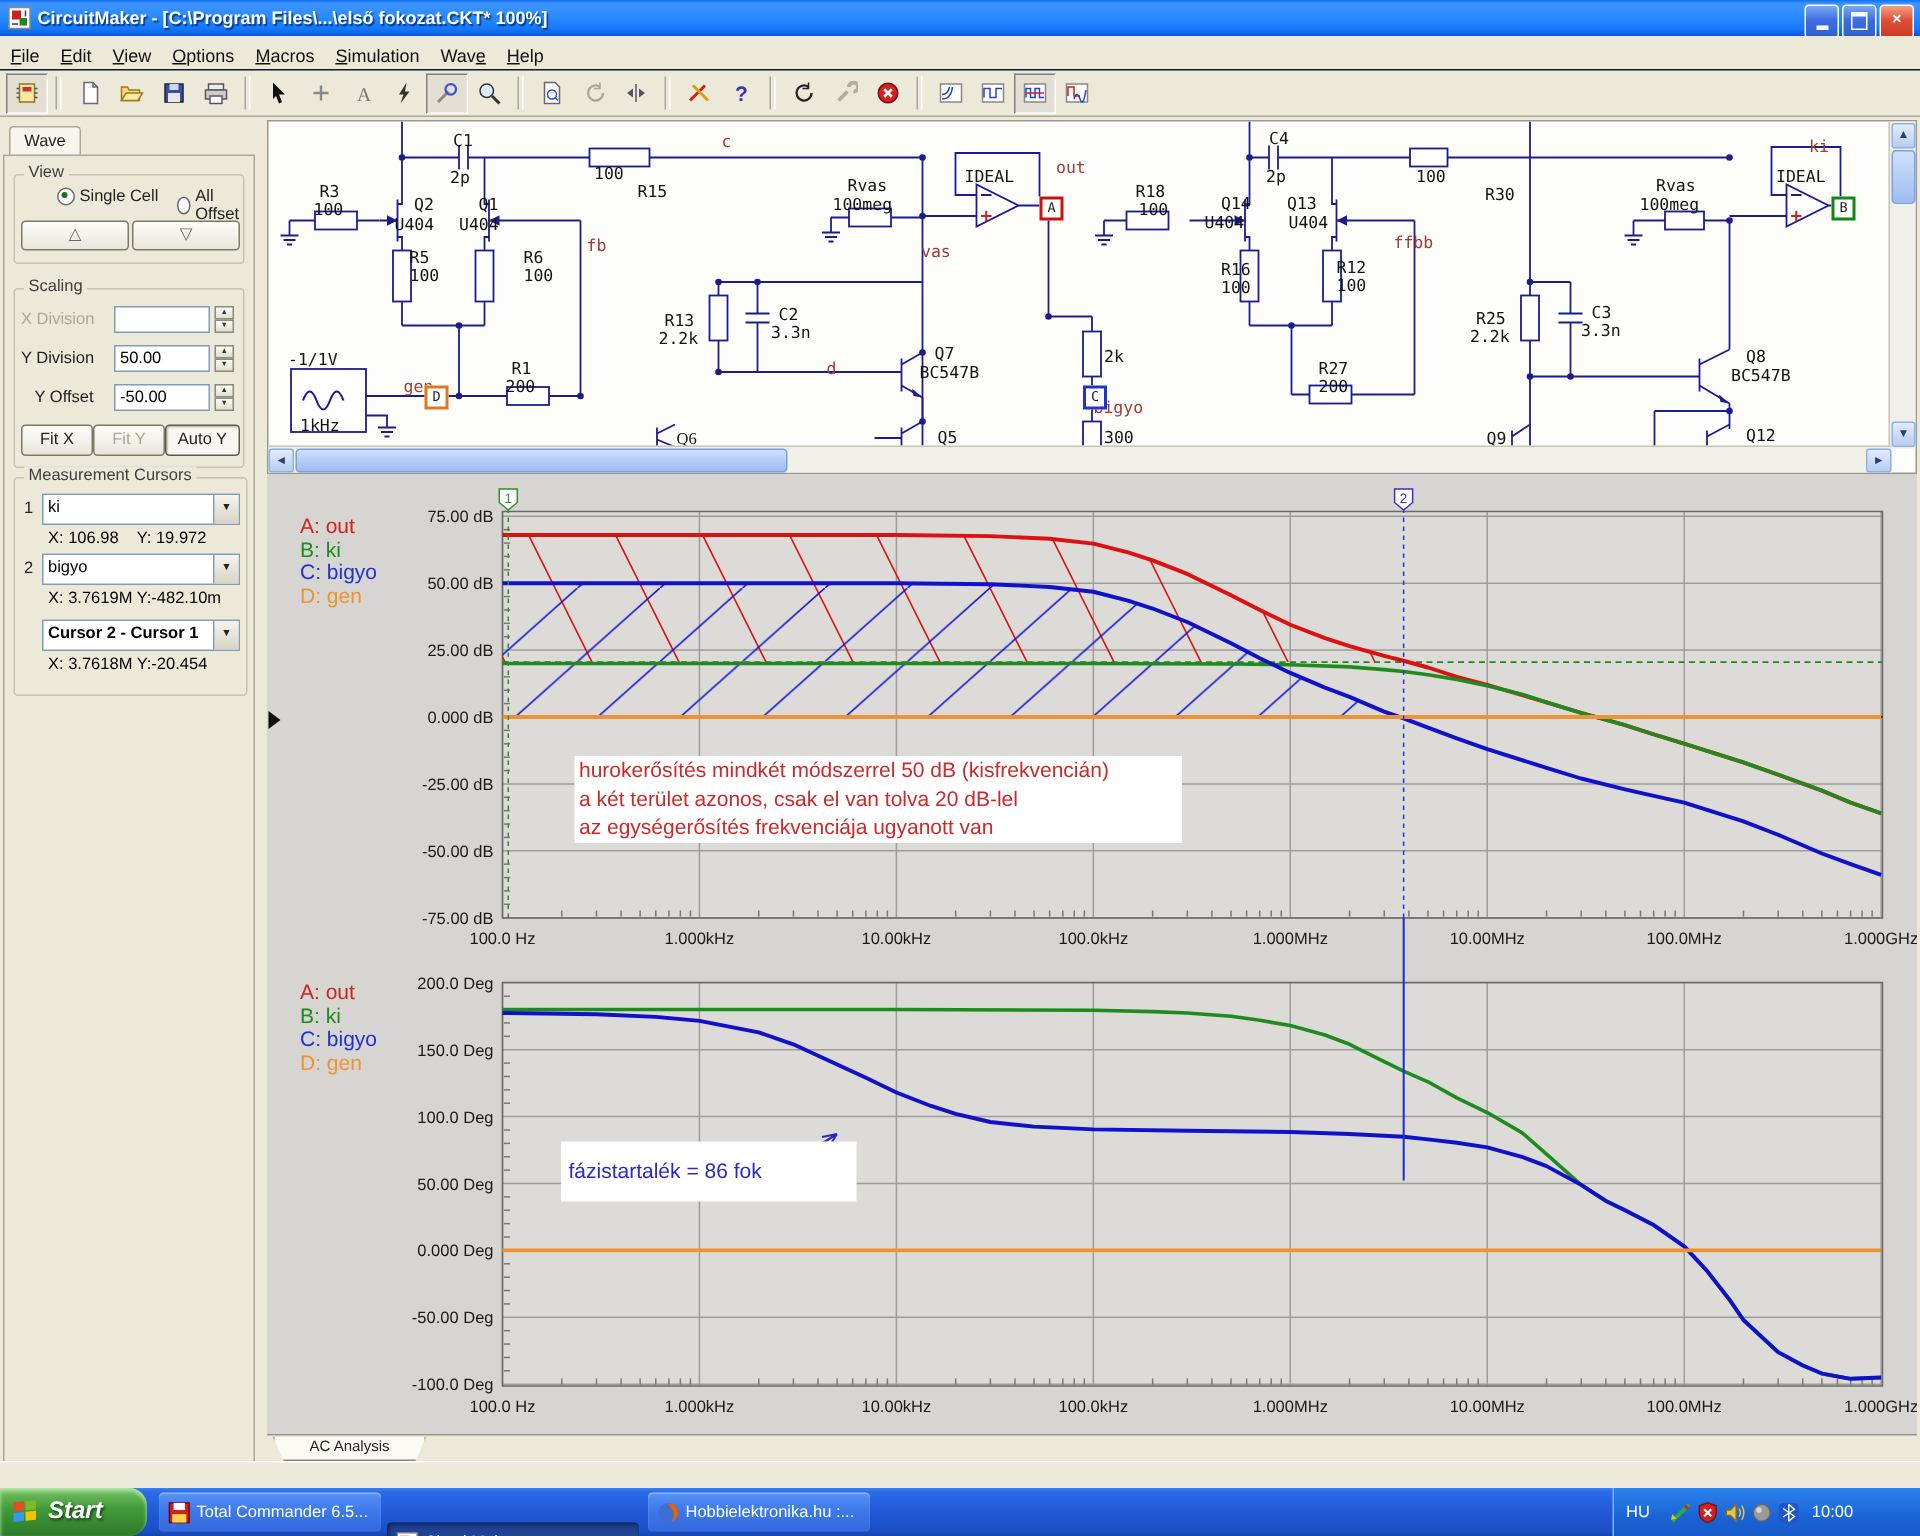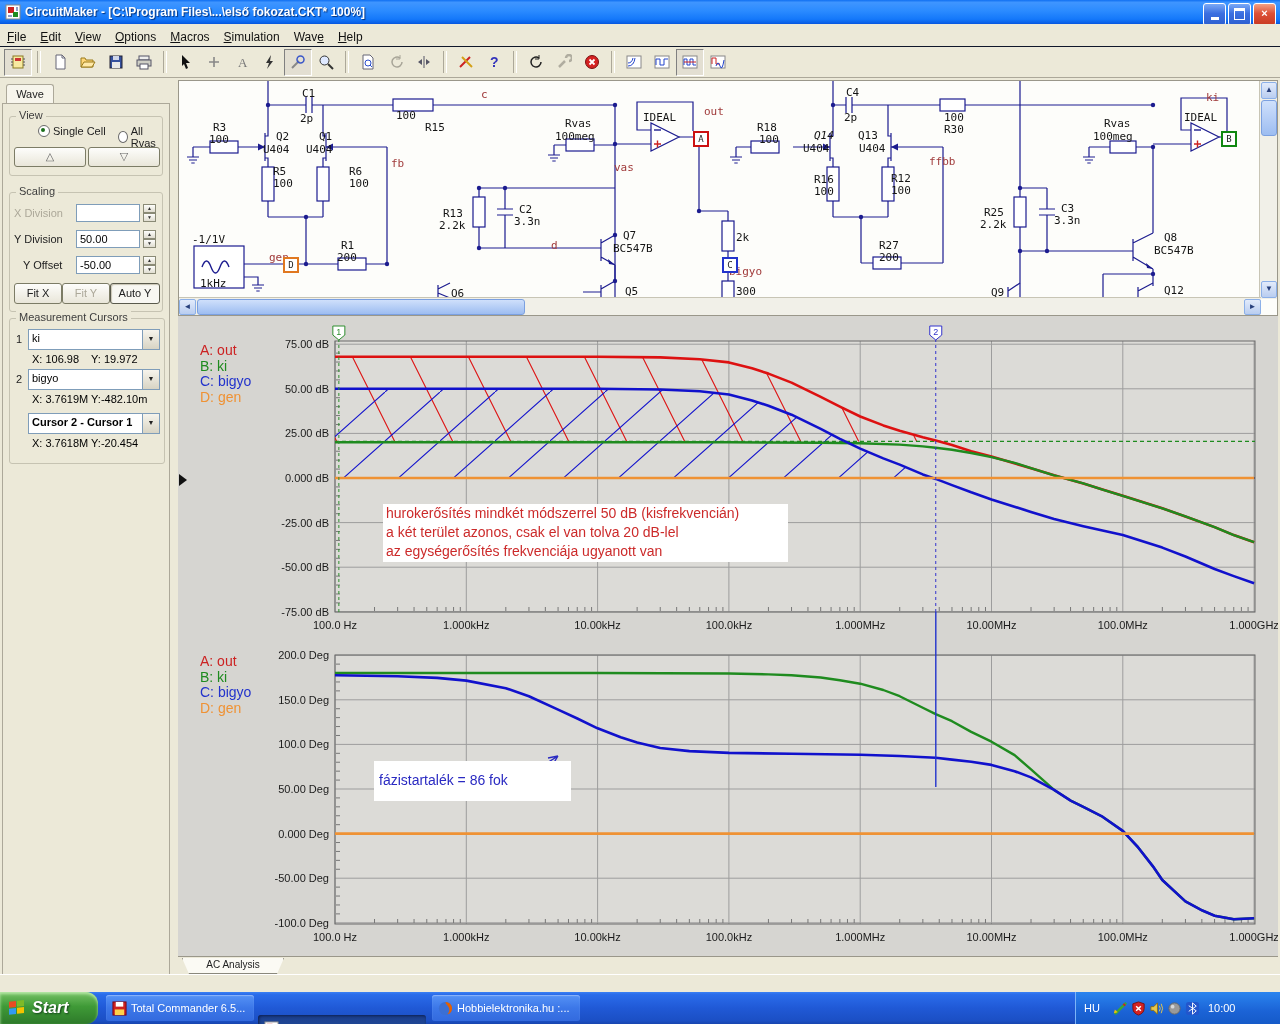--- a/index.html
+++ b/index.html
@@ -295,21 +295,21 @@
     <div id="panel-box">
 
       <div class="groupbox" style="left:6px;top:12px;width:152px;height:58px;">
         <span class="glabel">View</span>
         <div class="radio-row" style="left:4px;top:8px;">
           <span class="radio sel"></span>
           <span>Single Cell</span>
         </div>
         <div class="radio-row" style="left:84px;top:8px;">
           <span class="radio"></span>
-          <span>All Rvas</span>
+          <span>All Offset</span>
         </div>
         <div class="xp-btn" style="position:absolute;left:4px;top:30px;width:70px;height:18px;line-height:17px;color:#666;"><span>△</span></div>
         <div class="xp-btn" style="position:absolute;left:78px;top:30px;width:70px;height:18px;line-height:17px;color:#666;"><span>▽</span></div>
       </div>
 
       <div class="groupbox" style="left:6px;top:88px;width:152px;height:118px;">
         <span class="glabel">Scaling</span>
         <span class="fld-label disabled" style="left:4px;top:14px;">X Division</span>
         <input class="xp-input" style="position: absolute; left: 66px; top: 11px; width: 64px; height: 18px;" disabled="" value="">
         <div class="spin" style="left:133px;top:11px;">
@@ -473,45 +473,45 @@
         <div class="sch-label" style="left: 217px; top: 28px;">100</div>
         <div class="sch-label" style="left: 217px; top: 40px; padding-left: 29px;">R15</div>
         <div class="sch-label" style="left: 13px; top: 152px;">-1/1V</div>
         <div class="sch-label" style="left: 21px; top: 196px;">1kHz</div>
         <div class="sch-label" style="left: 162px; top: 158px;">R1</div>
         <div class="sch-label" style="left: 158px; top: 170px;">200</div>
         <div class="sch-label" style="left: 264px; top: 126px;">R13</div>
         <div class="sch-label" style="left: 260px; top: 138px;">2.2k</div>
         <div class="sch-label" style="left: 340px; top: 122px;">C2</div>
         <div class="sch-label" style="left: 335px; top: 134px;">3.3n</div>
-        <div class="sch-label" style="left: 272px; top: 206px;">Q6</div>
+        <div class="sch-label" style="left: 272px; top: 206px; font-family: Liberation Serif, serif;">Q6</div>
         <div class="sch-label" style="left: 444px; top: 148px;">Q7</div>
         <div class="sch-label" style="left: 434px; top: 161px;">BC547B</div>
         <div class="sch-label" style="left: 446px; top: 204px;">Q5</div>
         <div class="sch-label" style="left: 386px; top: 36px;">Rvas</div>
         <div class="sch-label" style="left: 376px; top: 49px;">100meg</div>
         <div class="sch-label" style="left: 464px; top: 30px;">IDEAL</div>
         <div class="sch-label" style="left: 557px; top: 204px;">300</div>
         <div class="sch-label" style="left: 578px; top: 40px;">R18</div>
         <div class="sch-label" style="left: 580px; top: 52px;">100</div>
-        <div class="sch-label" style="left: 635px; top: 48px; font-style: italic;">Q14</div>
+        <div class="sch-label" style="left: 635px; top: 48px;">Q14</div>
         <div class="sch-label" style="left: 624px; top: 61px;">U404</div>
         <div class="sch-label" style="left: 679px; top: 48px;">Q13</div>
         <div class="sch-label" style="left: 680px; top: 61px;">U404</div>
         <div class="sch-label" style="left: 667px; top: 5px;">C4</div>
         <div class="sch-label" style="left: 665px; top: 30px;">2p</div>
         <div class="sch-label" style="left: 635px; top: 92px;">R16</div>
         <div class="sch-label" style="left: 635px; top: 104px;">100</div>
         <div class="sch-label" style="left: 712px; top: 91px;">R12</div>
         <div class="sch-label" style="left: 712px; top: 103px;">100</div>
         <div class="sch-label" style="left: 557px; top: 150px;">2k</div>
         <div class="sch-label" style="left: 700px; top: 158px;">R27</div>
         <div class="sch-label" style="left: 700px; top: 170px;">200</div>
         <div class="sch-label" style="left: 765px; top: 30px;">100</div>
-        <div class="sch-label" style="left: 765px; top: 42px;">R30</div>
+        <div class="sch-label" style="left: 811px; top: 42px;">R30</div>
         <div class="sch-label" style="left: 805px; top: 125px;">R25</div>
         <div class="sch-label" style="left: 801px; top: 137px;">2.2k</div>
         <div class="sch-label" style="left: 882px; top: 121px;">C3</div>
         <div class="sch-label" style="left: 875px; top: 133px;">3.3n</div>
         <div class="sch-label" style="left: 925px; top: 36px;">Rvas</div>
         <div class="sch-label" style="left: 914px; top: 49px;">100meg</div>
         <div class="sch-label" style="left: 1005px; top: 30px;">IDEAL</div>
         <div class="sch-label" style="left: 985px; top: 150px;">Q8</div>
         <div class="sch-label" style="left: 975px; top: 163px;">BC547B</div>
         <div class="sch-label" style="left: 812px; top: 205px;">Q9</div>

